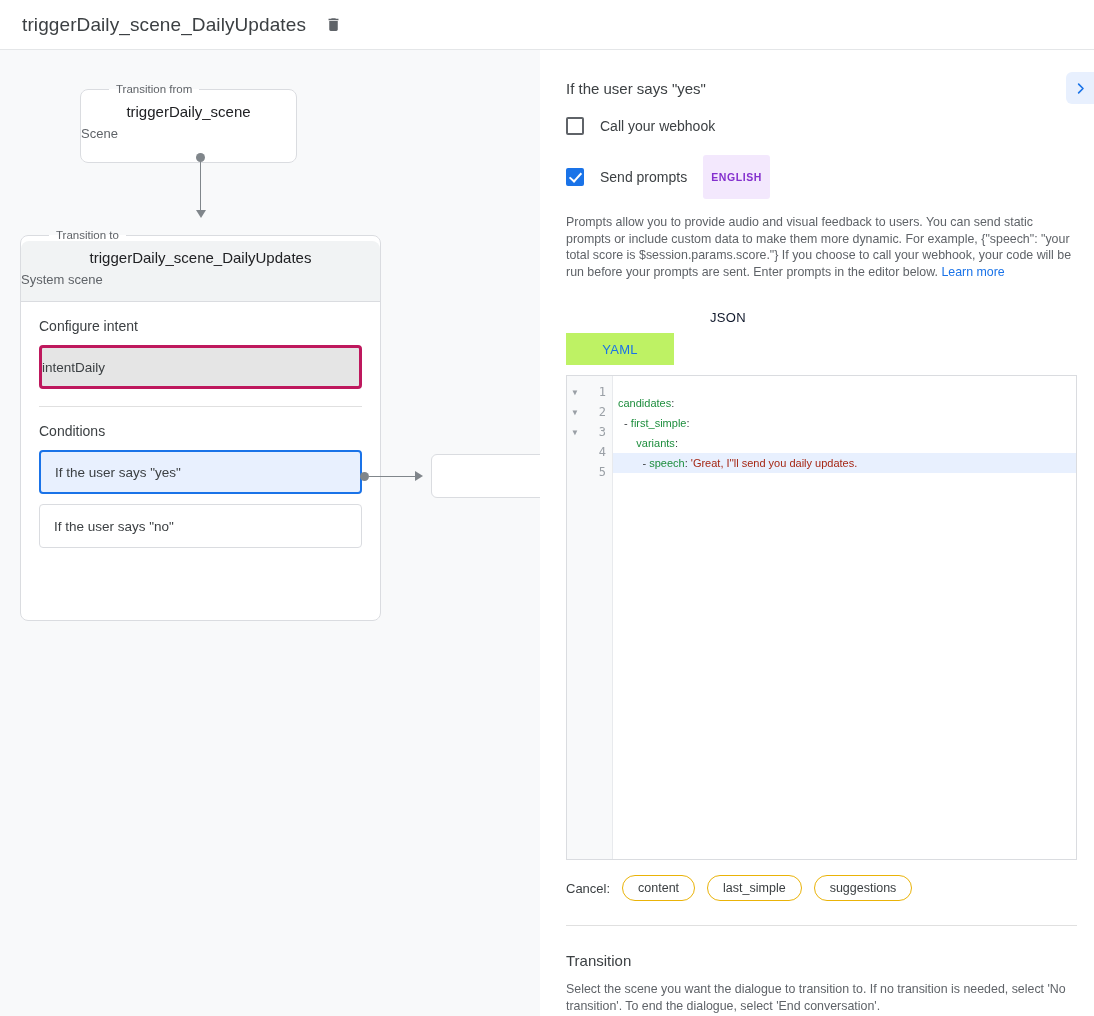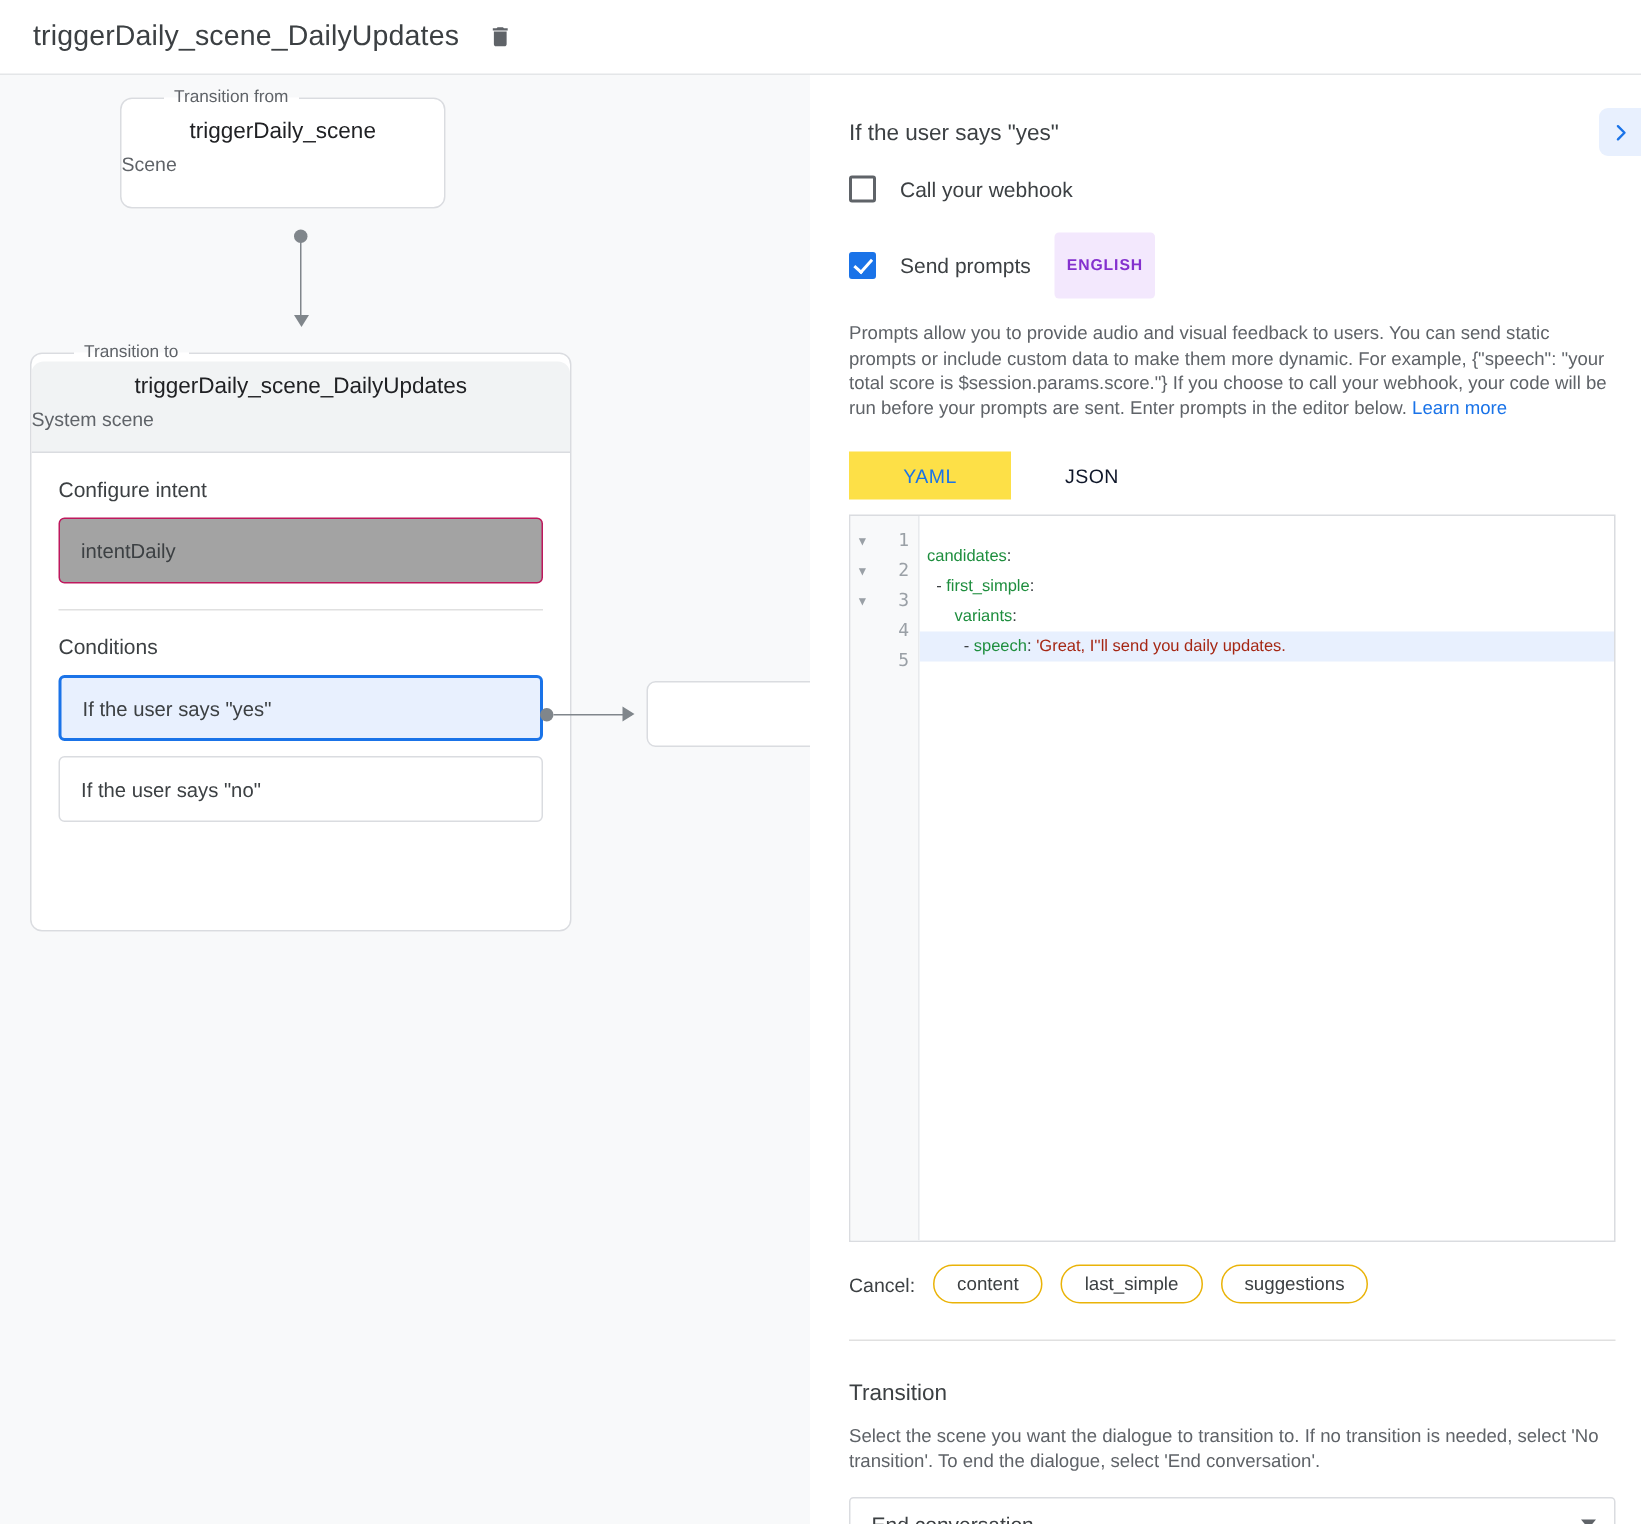--- a/index.html
+++ b/index.html
@@ -74,21 +74,21 @@
     border-radius: 8px;
     background: #ffffff;
   }
   fieldset.node > legend {
     margin-left: 28px;
     padding: 0 7px;
     font-size: 11.5px;
     color: #5f6368;
   }
   .node-from {
-    left: 80px; top: 9px; width: 217px; height: 80px;
+    left: 80px; top: 33px; width: 217px; height: 80px;
   }
   .node-title {
     text-align: center; font-size: 15px; color: #202124;
     margin-top: 8px;
   }
   .node-sub {
     text-align: left; font-size: 13px; color: #5f6368;
     margin-top: 6px;
   }
 
@@ -102,24 +102,24 @@
     padding: 8px 0 14px 0;
     margin-top: -4px;
   }
   .node-to-head .node-title { font-size: 15px; margin-top: 4px; }
 
   .section { padding: 16px 18px 0 18px; }
   .section-label {
     font-size: 14px; color: #3c4043; margin-bottom: 11px;
   }
   .field-box {
-    border: 1px solid #be185d; border-radius: 4px;
+    border: 3px solid #be185d; border-radius: 4px;
     height: 44px; display: flex; align-items: center;
-    padding-left: 14px; font-size: 13.5px; color: #3c4043;
-    background: #a3a3a3; cursor: pointer;
+    font-size: 13.5px; color: #3c4043;
+    background: #e5e5e5; cursor: pointer;
   }
   .divider-h {
     height: 1px; background: #e0e0e0; margin-top: 17px;
   }
   .cond-item {
     border: 1px solid #dadce0; border-radius: 4px;
     height: 44px; display: flex; align-items: center;
     padding-left: 14px; font-size: 13.5px; color: #3c4043;
     background: #fff; margin-bottom: 10px; cursor: pointer;
     position: relative;
@@ -216,21 +216,21 @@
 
   .tabs {
     display: flex; margin: 21px 0 0 19px;
   }
   .tab {
     width: 108px; height: 32px;
     display: flex; align-items: center; justify-content: center;
     font-size: 13px; color: #0f172a; cursor: pointer;
     letter-spacing: .3px;
   }
-  .tab.active { background: #fde047; color: #1a73e8; }
+  .tab.active { background: #bef264; color: #1a73e8; margin-top: 32px; }
 
   .editor {
     margin: 10px 17px 0 19px;
     height: 485px;
     border: 1px solid #dadce0;
     display: flex; background: #ffffff;
     overflow: hidden;
   }
   .gutter {
     width: 46px; background: #f8f9fa;

